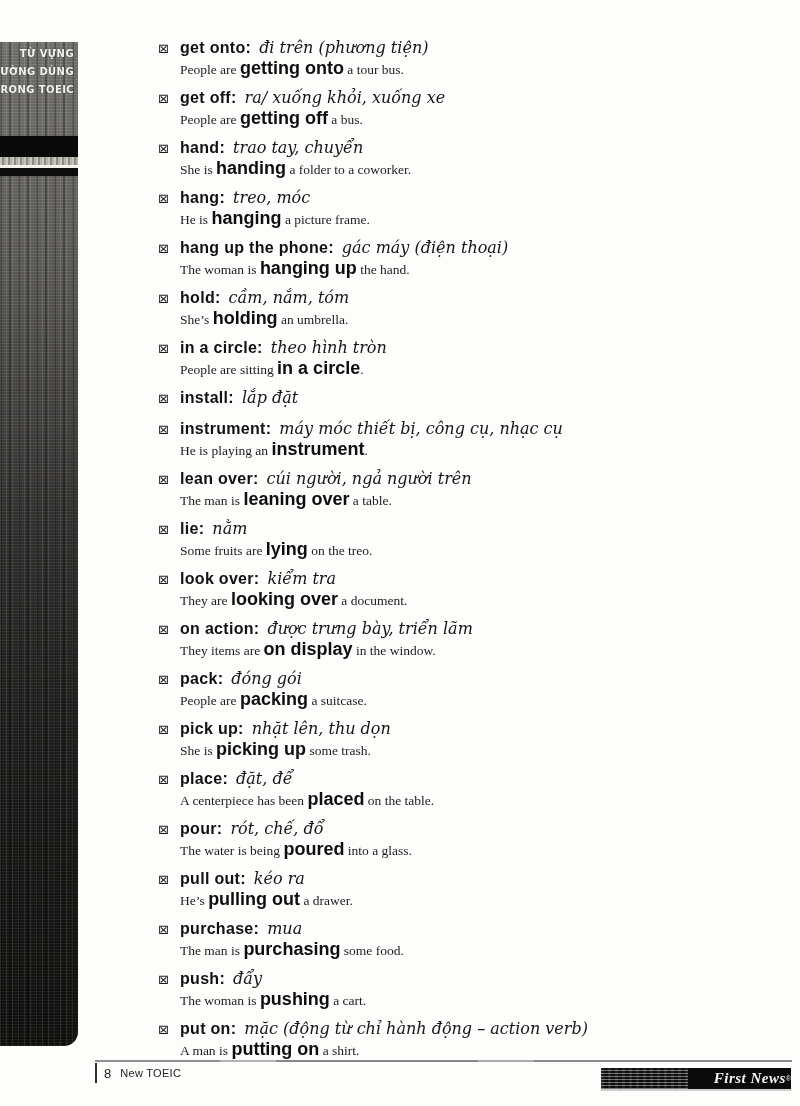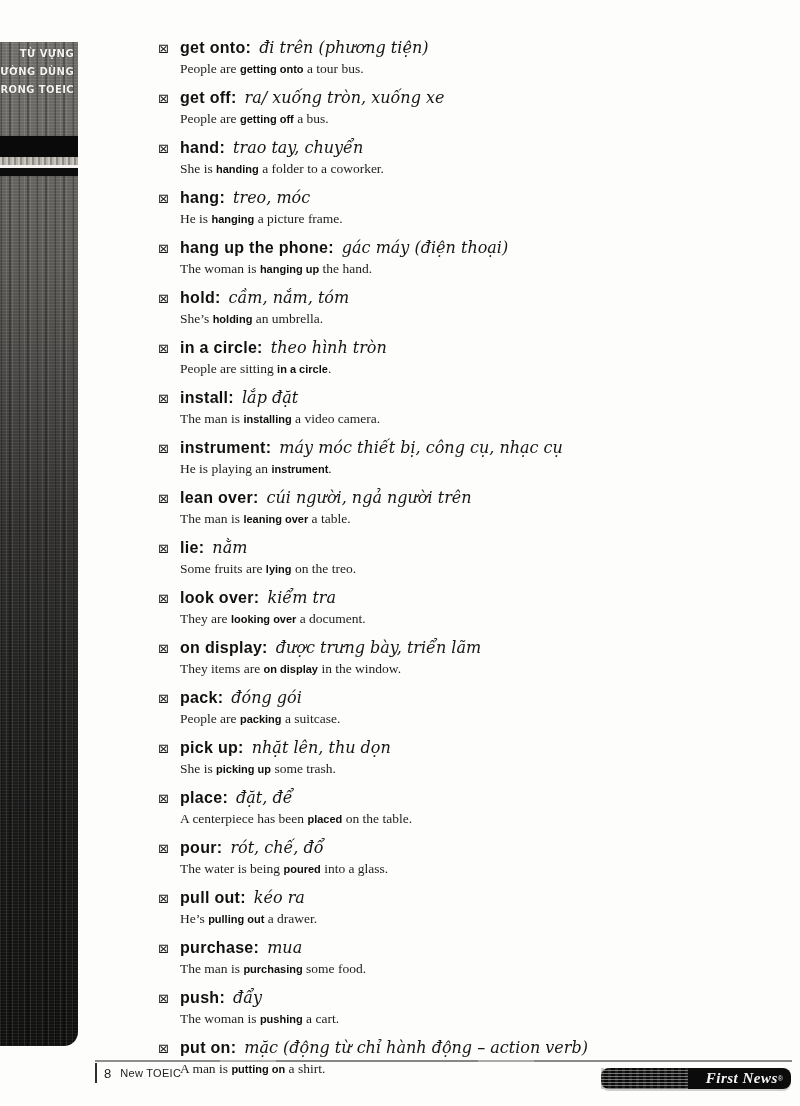--- a/index.html
+++ b/index.html
@@ -97,21 +97,21 @@
   .example {
     margin-left: 22px;
     margin-top: 1px;
     font-family: "Liberation Serif", serif;
     font-size: 13.5px;
     line-height: 17px;
     color: #1c1c1c;
   }
   .example b {
     font-family: "Liberation Sans", sans-serif;
-    font-size: 11px;
+    font-size: 18px;
     font-weight: 700;
     color: #0e0e0e;
   }
 
   
   .footer-rule {
     position: absolute;
     left: 95px;
     top: 1060px;
     width: 697px;
@@ -143,24 +143,23 @@
   .publisher-logo {
     position: absolute;
     left: 601px;
     top: 1068px;
     width: 190px;
     height: 21px;
     background: #0b0b0b;
     display: flex;
     align-items: center;
     justify-content: flex-end;
-    padding-right: 8px;
+    padding-right: 0;
     box-sizing: border-box;
     box-shadow: 0 2px 0 rgba(120,120,120,0.35);
-    border-radius: 8px;
   }
   .logo-texture {
     position: absolute;
     left: 0;
     top: 0;
     width: 46%;
     height: 100%;
     background:
       repeating-linear-gradient(0deg, rgba(200,200,200,0.55) 0 1px, rgba(20,20,20,0) 1px 3px),
       repeating-linear-gradient(90deg, rgba(90,90,90,0.3) 0 3px, rgba(0,0,0,0) 3px 7px);
@@ -202,21 +201,21 @@
         <span class="marker">⊠</span>
         <span class="term">get onto:</span>
         <span class="meaning">đi trên (phương tiện)</span>
       </div>
       <div class="example"><span>People are </span><b>getting onto</b><span> a tour bus.</span></div>
     </div>
     <div class="entry">
       <div class="entry-head">
         <span class="marker">⊠</span>
         <span class="term">get off:</span>
-        <span class="meaning">ra/ xuống tròn, xuống xe</span>
+        <span class="meaning">ra/ xuống khỏi, xuống xe</span>
       </div>
       <div class="example"><span>People are </span><b>getting off</b><span> a bus.</span></div>
     </div>
     <div class="entry">
       <div class="entry-head">
         <span class="marker">⊠</span>
         <span class="term">hand:</span>
         <span class="meaning">trao tay, chuyển</span>
       </div>
       <div class="example"><span>She is </span><b>handing</b><span> a folder to a coworker.</span></div>
@@ -252,21 +251,20 @@
         <span class="meaning">theo hình tròn</span>
       </div>
       <div class="example"><span>People are sitting </span><b>in a circle</b><span>.</span></div>
     </div>
     <div class="entry">
       <div class="entry-head">
         <span class="marker">⊠</span>
         <span class="term">install:</span>
         <span class="meaning">lắp đặt</span>
       </div>
-      <div class="example"><span>The man is </span><b>installing</b><span> a video camera.</span></div>
     </div>
     <div class="entry">
       <div class="entry-head">
         <span class="marker">⊠</span>
         <span class="term">instrument:</span>
         <span class="meaning">máy móc thiết bị, công cụ, nhạc cụ</span>
       </div>
       <div class="example"><span>He is playing an </span><b>instrument</b><span>.</span></div>
     </div>
     <div class="entry">
@@ -289,21 +287,21 @@
       <div class="entry-head">
         <span class="marker">⊠</span>
         <span class="term">look over:</span>
         <span class="meaning">kiểm tra</span>
       </div>
       <div class="example"><span>They are </span><b>looking over</b><span> a document.</span></div>
     </div>
     <div class="entry">
       <div class="entry-head">
         <span class="marker">⊠</span>
-        <span class="term">on display:</span>
+        <span class="term">on action:</span>
         <span class="meaning">được trưng bày, triển lãm</span>
       </div>
       <div class="example"><span>They items are </span><b>on display</b><span> in the window.</span></div>
     </div>
     <div class="entry">
       <div class="entry-head">
         <span class="marker">⊠</span>
         <span class="term">pack:</span>
         <span class="meaning">đóng gói</span>
       </div>

